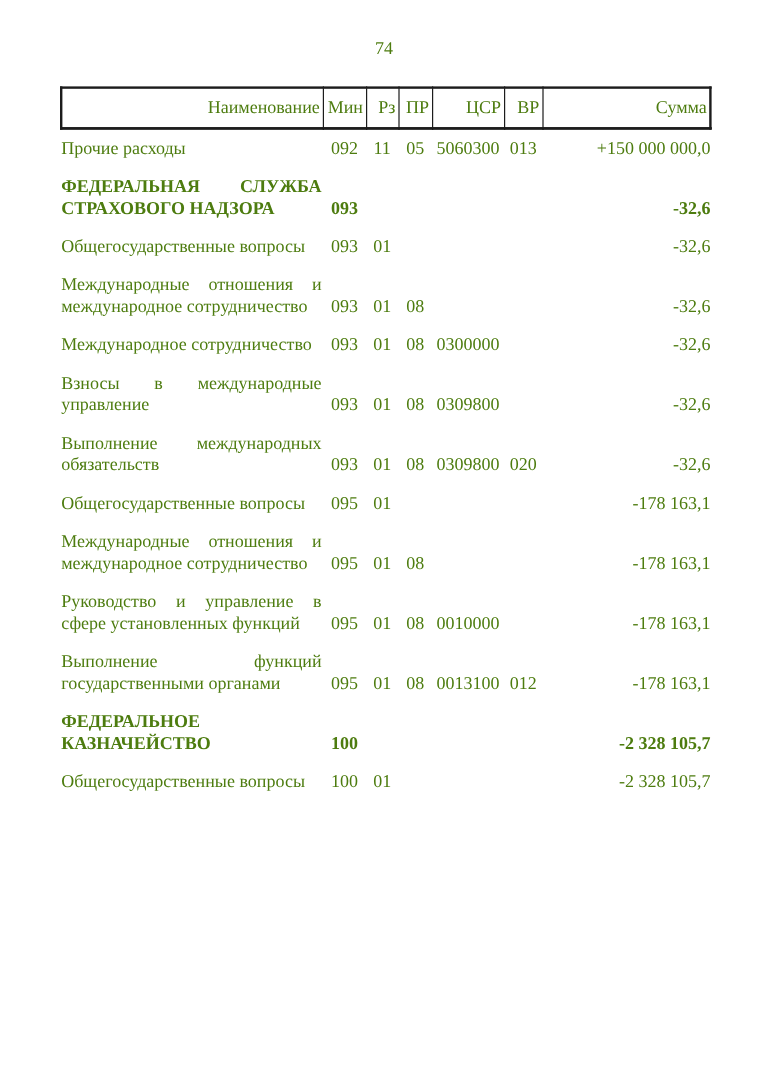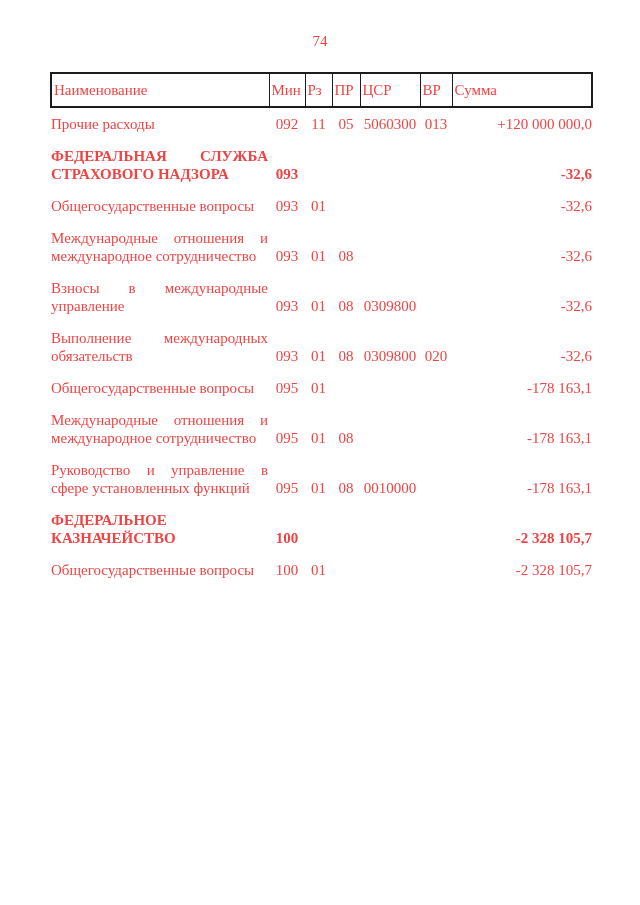--- a/index.html
+++ b/index.html
@@ -7,21 +7,21 @@
     padding: 0;
     background: #ffffff;
   }
   .page {
     position: relative;
     width: 640px;
     height: 905px;
     background: #ffffff;
     overflow: hidden;
     font-family: "Liberation Serif", "DejaVu Serif", serif;
-    color: #ef4444;
+    color: #4d7c0f;
   }
   .page-number {
     margin-top: 32px;
     text-align: center;
     font-size: 15px;
     line-height: 18px;
   }
   table.budget {
     border-collapse: collapse;
     table-layout: fixed;
@@ -35,21 +35,21 @@
   col.c-rz   { width: 27px; }
   col.c-pr   { width: 28px; }
   col.c-csr  { width: 60px; }
   col.c-vr   { width: 32px; }
   col.c-sum  { width: 140px; }
 
   thead th {
     border: 1px solid #1c1c1c;
     font-weight: normal;
     font-size: 15px;
-    text-align: left;
+    text-align: right;
     padding: 7px 2px;
     background: #ffffff;
   }
   thead tr {
     border: 2px solid #1c1c1c;
   }
   tbody td {
     border: none;
     vertical-align: bottom;
     padding: 0 0 14px 0;
@@ -102,21 +102,21 @@
       </tr>
     </thead>
     <tbody>
         <tr>
           <td class="col-name">Прочие расходы</td>
           <td class="col-min">092</td>
           <td class="col-rz">11</td>
           <td class="col-pr">05</td>
           <td class="col-csr">5060300</td>
           <td class="col-vr">013</td>
-          <td class="col-sum">+120 000 000,0</td>
+          <td class="col-sum">+150 000 000,0</td>
         </tr>
         <tr class="bold">
           <td class="col-name">ФЕДЕРАЛЬНАЯ СЛУЖБА СТРАХОВОГО НАДЗОРА</td>
           <td class="col-min">093</td>
           <td class="col-rz"></td>
           <td class="col-pr"></td>
           <td class="col-csr"></td>
           <td class="col-vr"></td>
           <td class="col-sum">-32,6</td>
         </tr>
@@ -132,20 +132,29 @@
         <tr>
           <td class="col-name">Международные отношения и международное сотрудничество</td>
           <td class="col-min">093</td>
           <td class="col-rz">01</td>
           <td class="col-pr">08</td>
           <td class="col-csr"></td>
           <td class="col-vr"></td>
           <td class="col-sum">-32,6</td>
         </tr>
         <tr>
+          <td class="col-name">Международное сотрудничество</td>
+          <td class="col-min">093</td>
+          <td class="col-rz">01</td>
+          <td class="col-pr">08</td>
+          <td class="col-csr">0300000</td>
+          <td class="col-vr"></td>
+          <td class="col-sum">-32,6</td>
+        </tr>
+        <tr>
           <td class="col-name">Взносы в международные управление</td>
           <td class="col-min">093</td>
           <td class="col-rz">01</td>
           <td class="col-pr">08</td>
           <td class="col-csr">0309800</td>
           <td class="col-vr"></td>
           <td class="col-sum">-32,6</td>
         </tr>
         <tr>
           <td class="col-name">Выполнение международных обязательств</td>
@@ -174,20 +183,29 @@
           <td class="col-vr"></td>
           <td class="col-sum">-178 163,1</td>
         </tr>
         <tr>
           <td class="col-name">Руководство и управление в сфере установленных функций</td>
           <td class="col-min">095</td>
           <td class="col-rz">01</td>
           <td class="col-pr">08</td>
           <td class="col-csr">0010000</td>
           <td class="col-vr"></td>
+          <td class="col-sum">-178 163,1</td>
+        </tr>
+        <tr>
+          <td class="col-name">Выполнение функций государственными органами</td>
+          <td class="col-min">095</td>
+          <td class="col-rz">01</td>
+          <td class="col-pr">08</td>
+          <td class="col-csr">0013100</td>
+          <td class="col-vr">012</td>
           <td class="col-sum">-178 163,1</td>
         </tr>
         <tr class="bold">
           <td class="col-name">ФЕДЕРАЛЬНОЕ КАЗНАЧЕЙСТВО</td>
           <td class="col-min">100</td>
           <td class="col-rz"></td>
           <td class="col-pr"></td>
           <td class="col-csr"></td>
           <td class="col-vr"></td>
           <td class="col-sum">-2 328 105,7</td>

